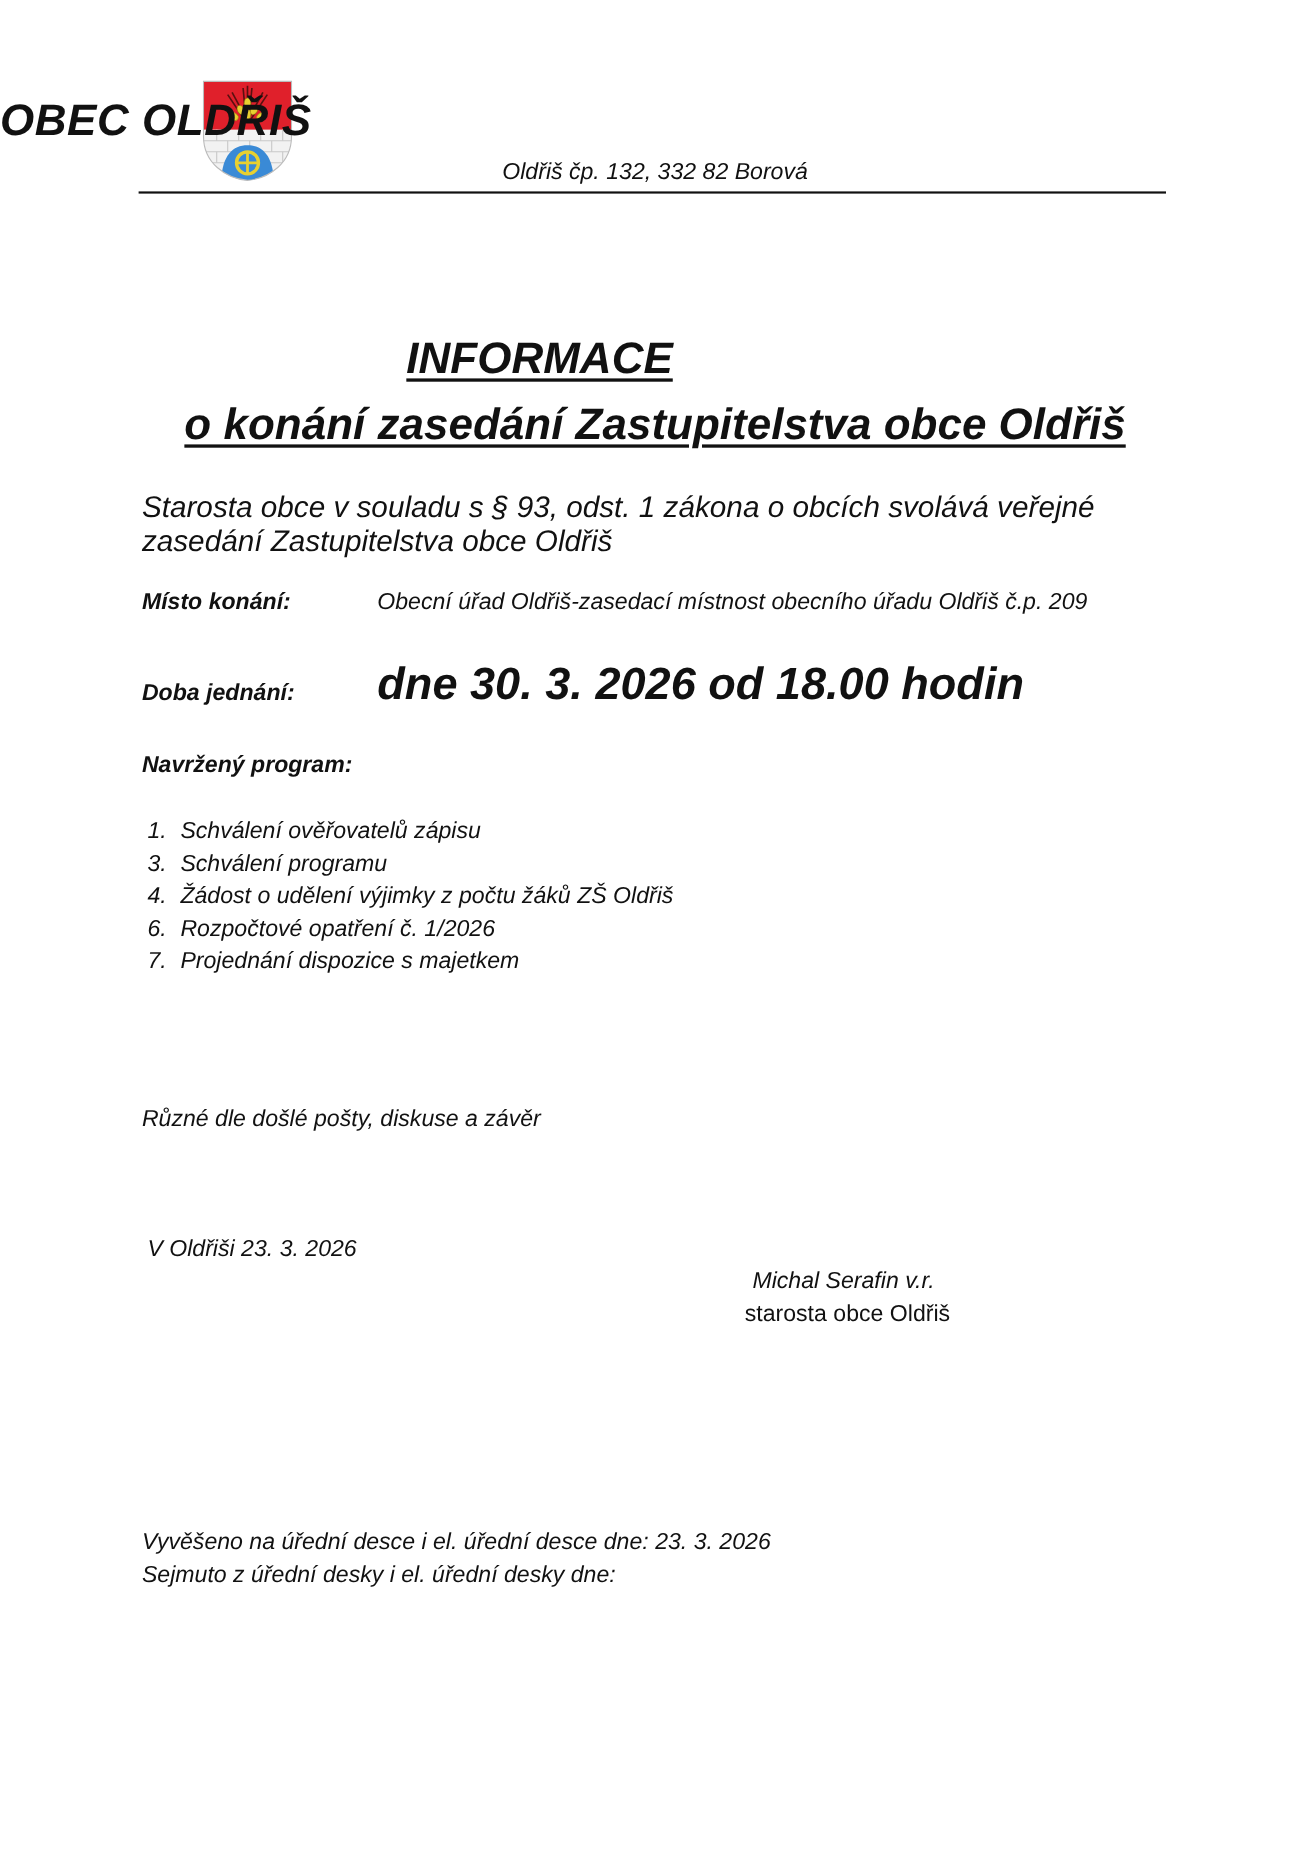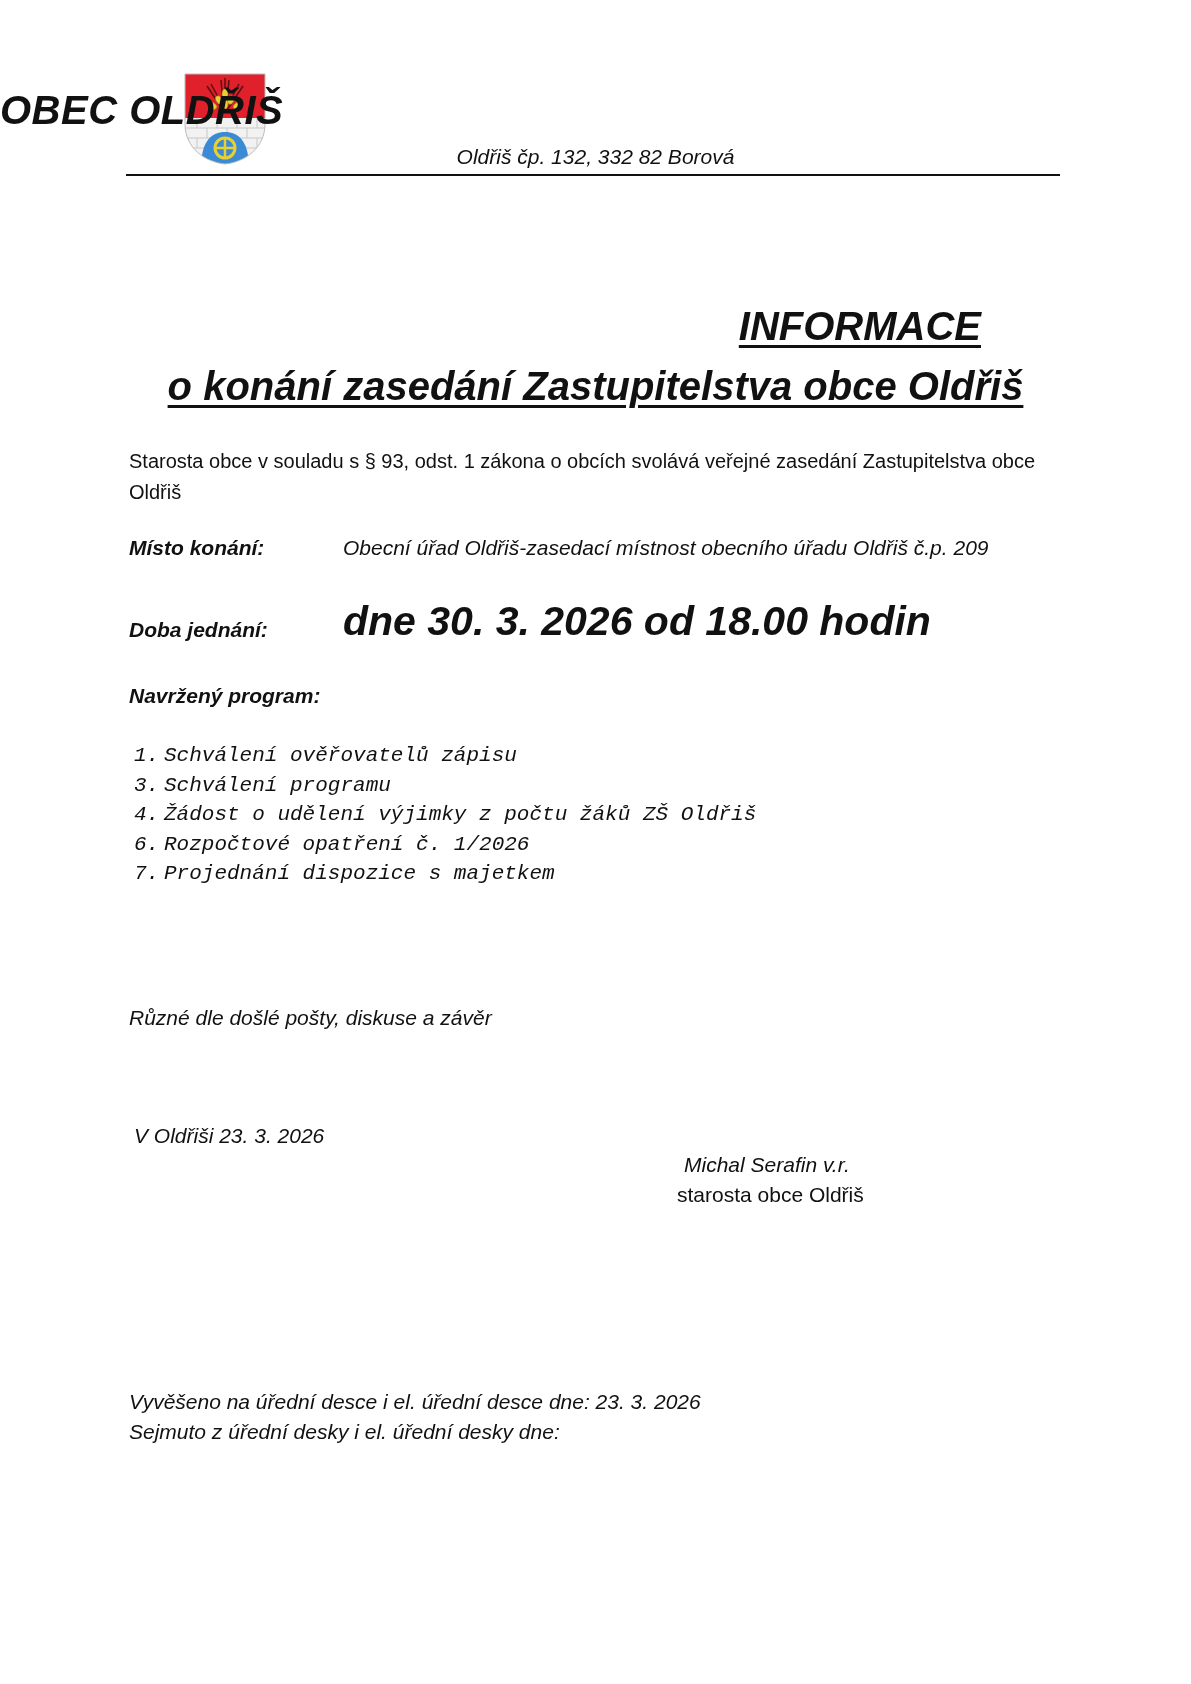--- a/index.html
+++ b/index.html
@@ -4,33 +4,33 @@
 <style>
   html, body { margin: 0; padding: 0; background: #ffffff; }
   body { width: 1191px; height: 1684px; position: relative; overflow: hidden;
          font-family: "Liberation Sans", "DejaVu Sans", sans-serif; color: #111; }
   .abs { position: absolute; }
   .crest { left: 183px; top: 72px; width: 84px; height: 94px; }
   .org-name { left: 0; width: 1191px; top: 88px; font-size: 40px;
               font-weight: bold; font-style: italic; letter-spacing: 0.5px; padding-left: 0; }
   .org-addr { left: 0; width: 1191px; top: 145px; text-align: center; font-size: 21px; font-style: italic; }
   .rule { left: 126px; top: 174px; width: 934px; height: 2px; background: #111; }
-  .title1 { left: 0; width: 981px; top: 304px; text-align: right; font-size: 40px; font-weight: bold;
+  .title1 { left: 0; width: 981px; top: 304px; text-align: center; font-size: 40px; font-weight: bold;
             font-style: italic; text-decoration: underline; text-underline-offset: 5px; text-decoration-thickness: 3px; }
   .title2 { left: 0; width: 1191px; top: 364px; text-align: center; font-size: 40px; font-weight: bold;
             font-style: italic; text-decoration: underline; text-underline-offset: 5px; text-decoration-thickness: 3px; }
-  .intro { left: 129px; top: 446px; width: 960px; font-size: 20px; line-height: 31px; }
+  .intro { left: 129px; top: 446px; width: 960px; font-size: 27px; font-style: italic; line-height: 31px; }
   .label { font-size: 21px; font-weight: bold; font-style: italic; text-underline-offset: 3px; }
   .value { font-size: 21px; font-style: italic; }
   .place-label { left: 129px; top: 536px; }
   .place-value { left: 343px; top: 536px; }
   .time-label { left: 129px; top: 618px; }
   .time-value { left: 343px; top: 598px; font-size: 41px; font-weight: bold; font-style: italic; text-align: center; }
   .program-label { left: 129px; top: 684px; }
-  .agenda { left: 134px; top: 741px; font-size: 21px; font-style: italic; margin: 0; padding: 0; list-style: none; font-family: Liberation Mono, monospace; }
+  .agenda { left: 134px; top: 741px; font-size: 21px; font-style: italic; margin: 0; padding: 0; list-style: none; }
   .agenda li { height: 29.5px; line-height: 29.5px; white-space: nowrap; }
   .agenda .num { display: inline-block; width: 30px; }
   .misc { left: 129px; top: 1006px; font-size: 21px; font-style: italic; }
   .date-place { left: 134px; top: 1124px; font-size: 21px; font-style: italic; }
   .sig-name { left: 684px; top: 1153px; font-size: 21px; font-style: italic; }
   .sig-role { left: 677px; top: 1183px; font-size: 21px; }
   .posted { left: 129px; top: 1390px; font-size: 21px; font-style: italic; }
   .removed { left: 129px; top: 1420px; font-size: 21px; font-style: italic; }
 </style>
 </head>

